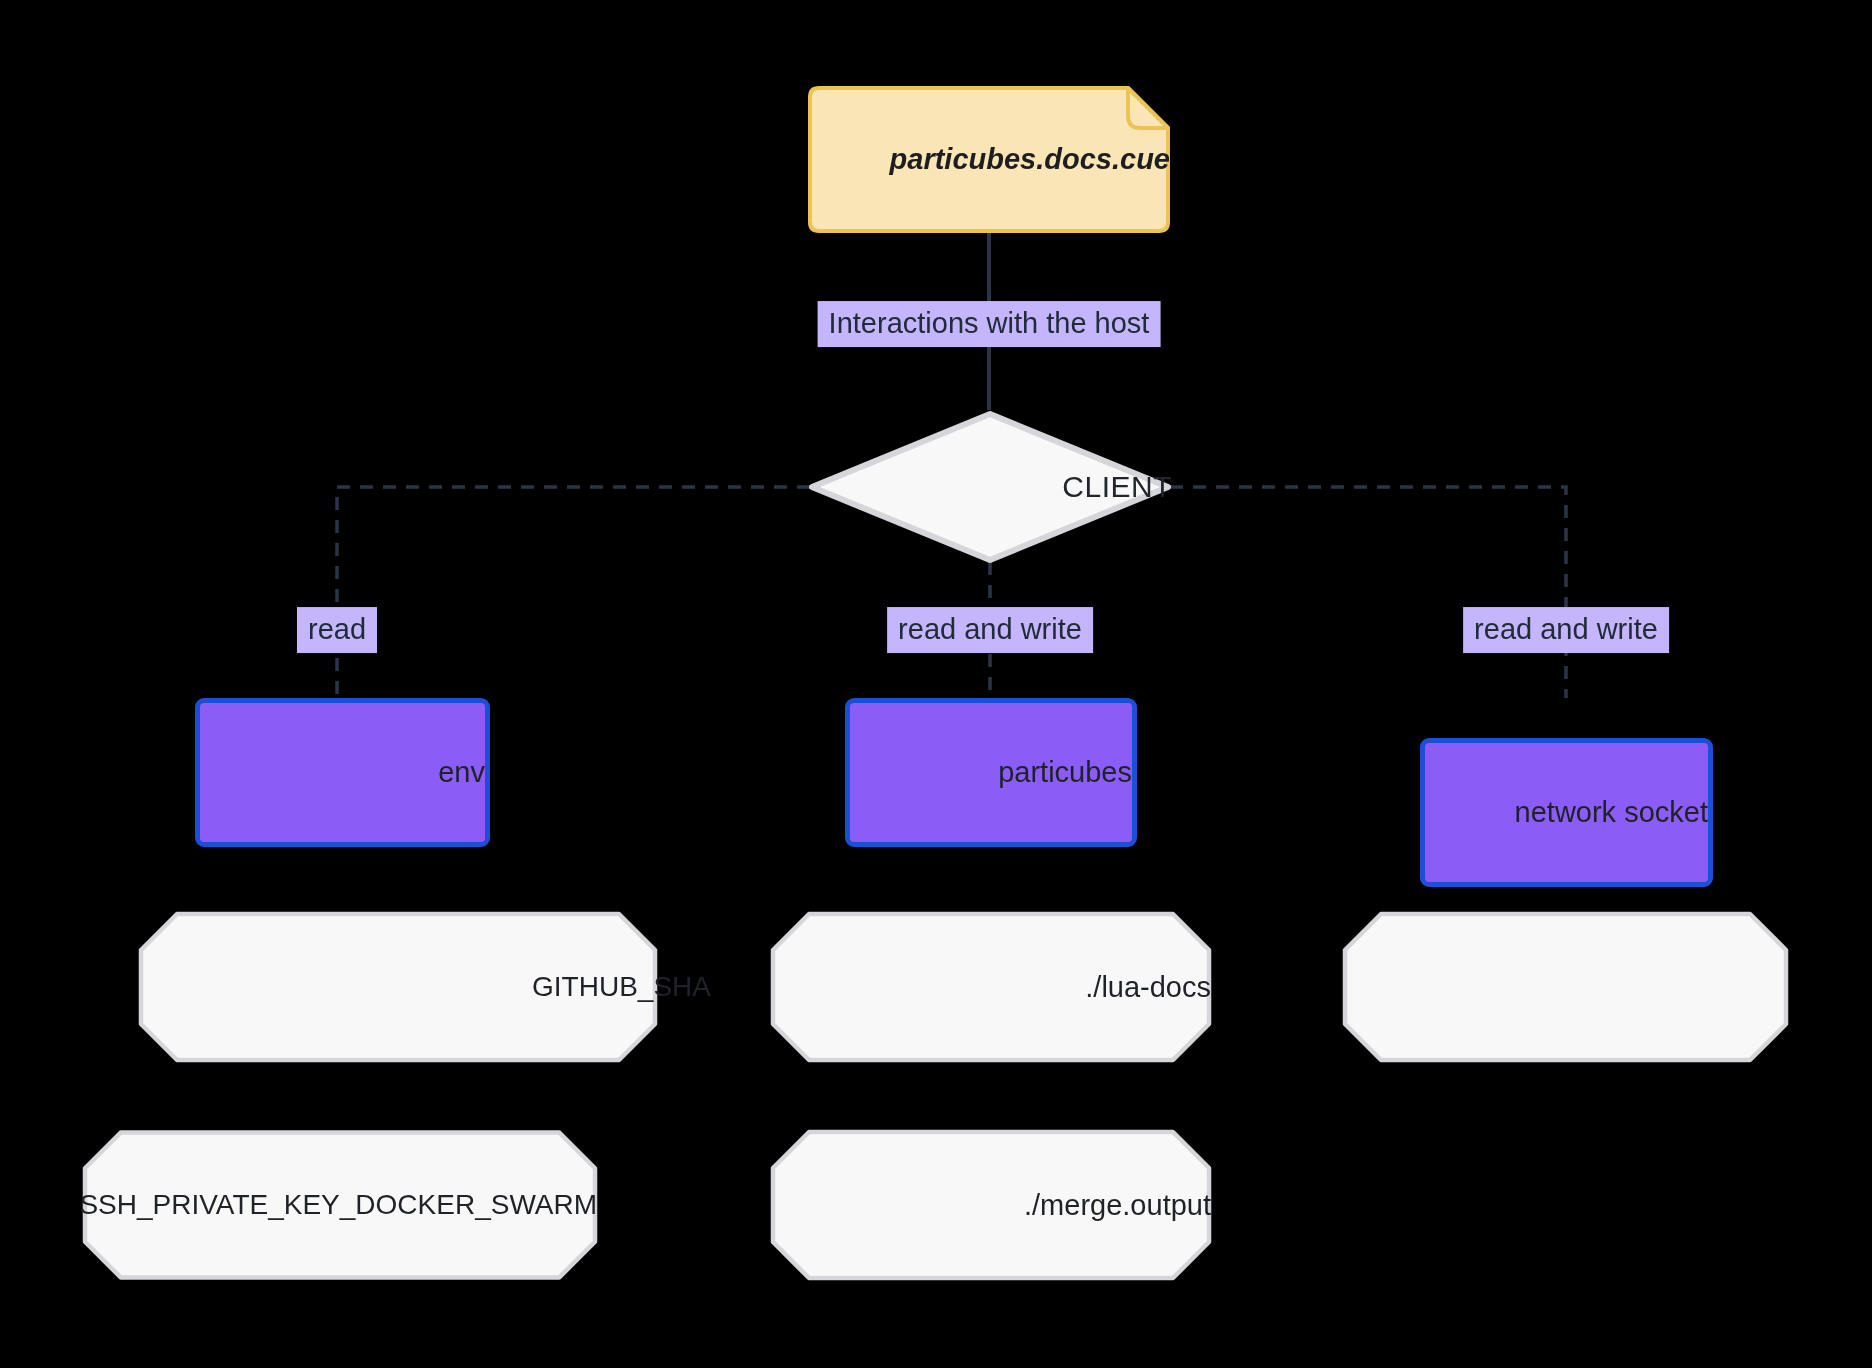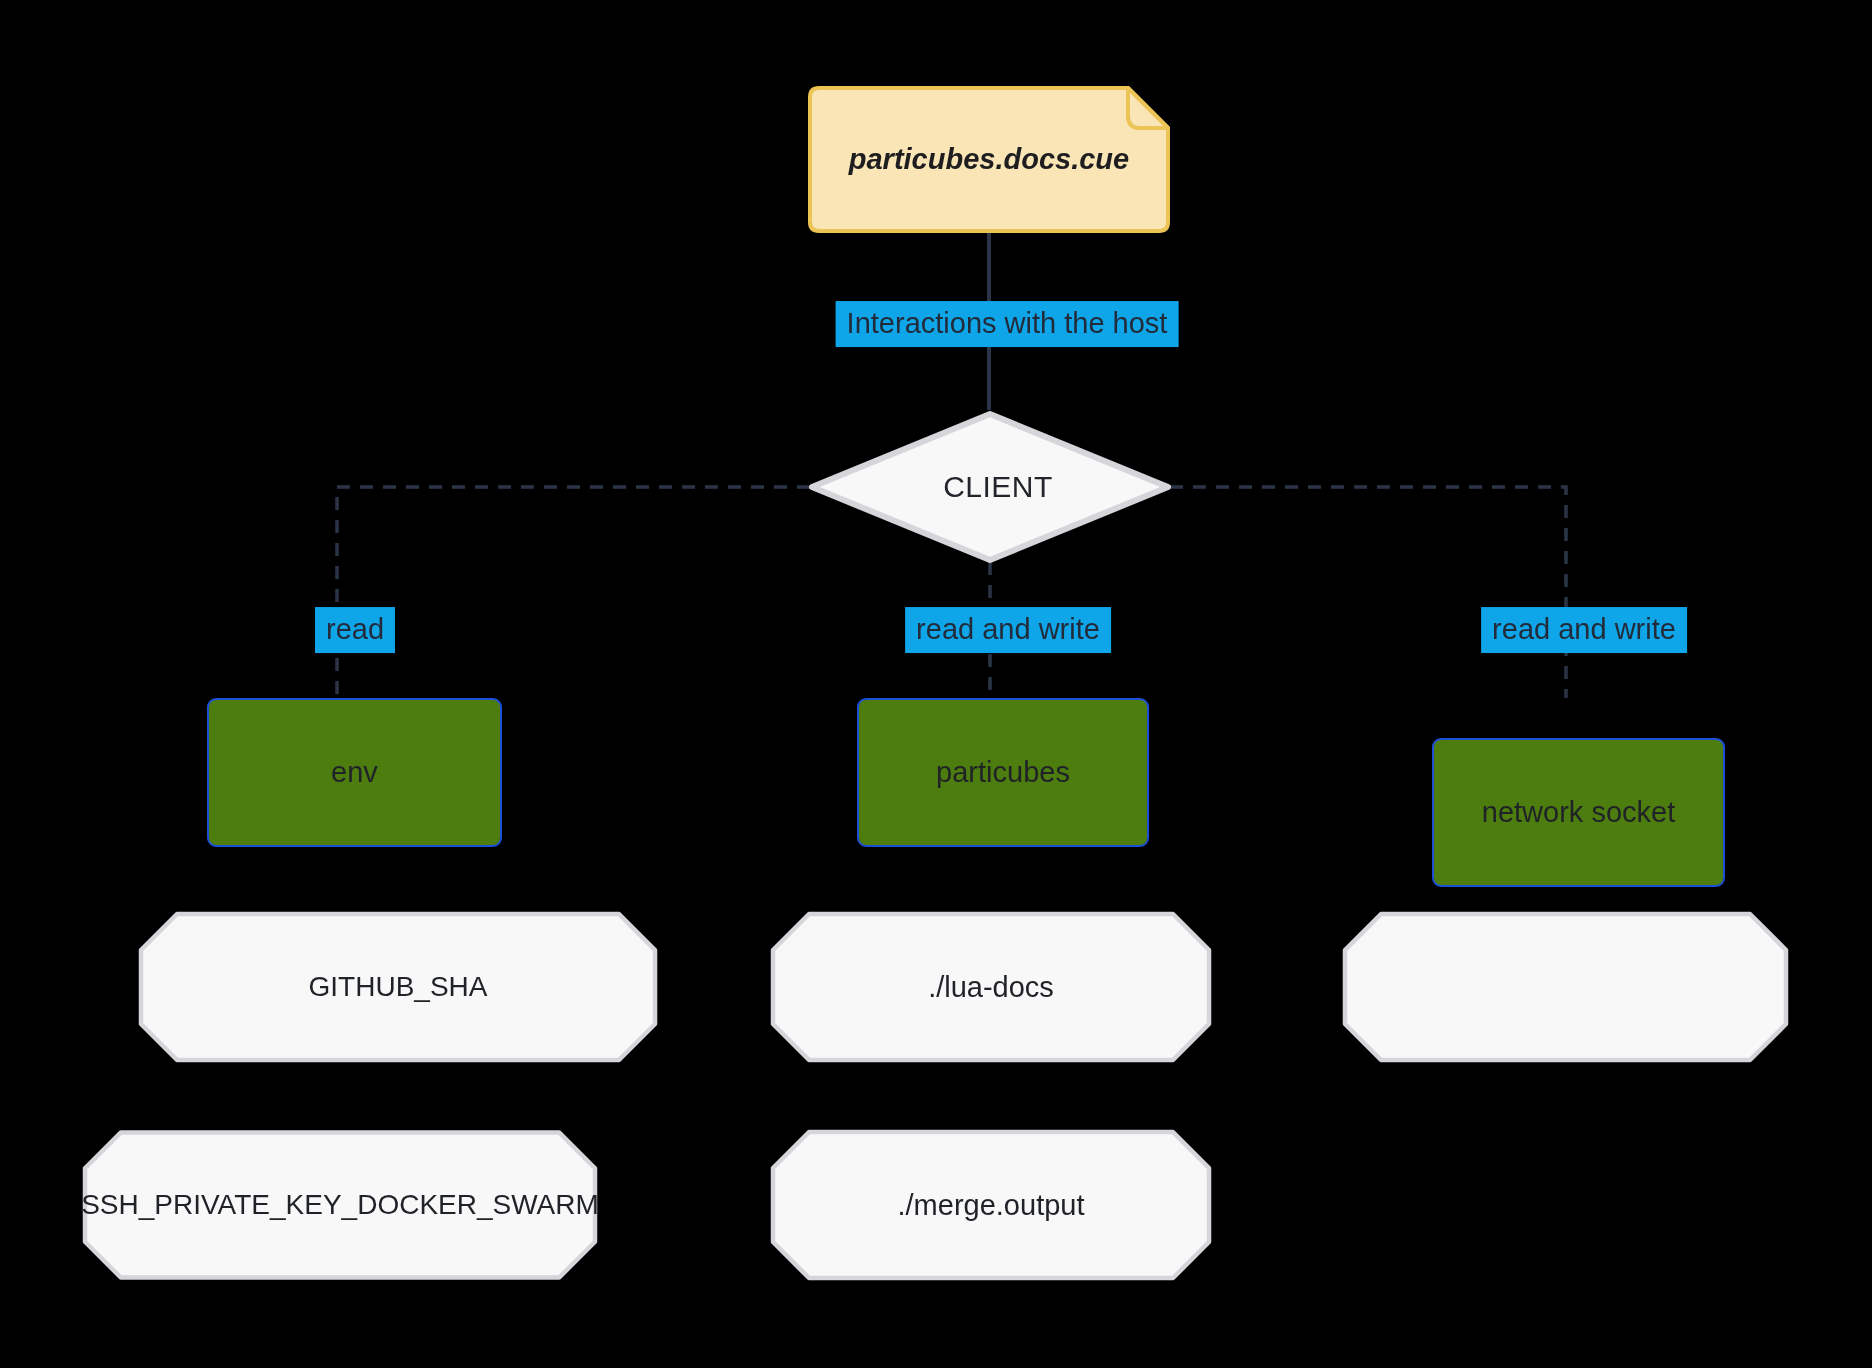--- a/index.html
+++ b/index.html
@@ -8,38 +8,38 @@
     background:#000000;
     font-family:"Liberation Sans",sans-serif;
     position:relative;overflow:hidden;
   }
   .canvas{position:absolute;inset:0;}
   svg.edges{position:absolute;left:0;top:0;width:1872px;height:1368px;}
   svg.edges path{fill:none;stroke:#2b3447;stroke-width:3.5px;}
   svg.edges path.dashed{stroke-dasharray:13 10;}
   svg.edges path.solid{stroke-width:4px;}
 
-  .node{position:absolute;display:flex;align-items:center;justify-content:center;box-sizing:border-box;}
+  .node{position:absolute;display:flex;align-items:center;justify-content:flex-end;box-sizing:border-box;}
   .node > svg{position:absolute;inset:0;width:100%;height:100%;overflow:visible;}
   .node .label{
     position:relative;z-index:2;font-size:29px;color:#1f2227;
     white-space:nowrap;line-height:1.2;text-align:center;
   }
   .rect-node{
-    background:#4d7c0f;border:2px solid #1d4ed8;border-radius:9px;margin-left:12px;
+    background:#8b5cf6;border:5px solid #1d4ed8;border-radius:9px;
   }
   .note-shape{fill:#f9e5b5;stroke:#ecc355;stroke-width:4px;stroke-linejoin:round;}
   .poly-shape{fill:#f8f8f8;stroke:#d5d5da;stroke-linejoin:round;}
   .note .label{font-weight:bold;font-style:italic;color:#1e1e20;}
   .client .label{letter-spacing:0.5px;color:#22252b;font-size:30px;margin-left:16px;}
 
   .edge-label{
     position:absolute;transform:translate(-50%,-50%);z-index:3;
-    background:#0ea5e9;color:#222b3a;font-size:29px;line-height:1.1;
-    padding:7px 11px;white-space:nowrap;margin-left:18px;
+    background:#c4b5fd;color:#222b3a;font-size:29px;line-height:1.1;
+    padding:7px 11px;white-space:nowrap;
   }
 </style>
 </head>
 <body>
 
 <div class="canvas">
 
   <svg class="edges" viewBox="0 0 1872 1368" aria-hidden="true">
     <path class="solid" d="M989,233 L989,410"></path>
     <path class="dashed" d="M810,487 L337,487 L337,698"></path>

